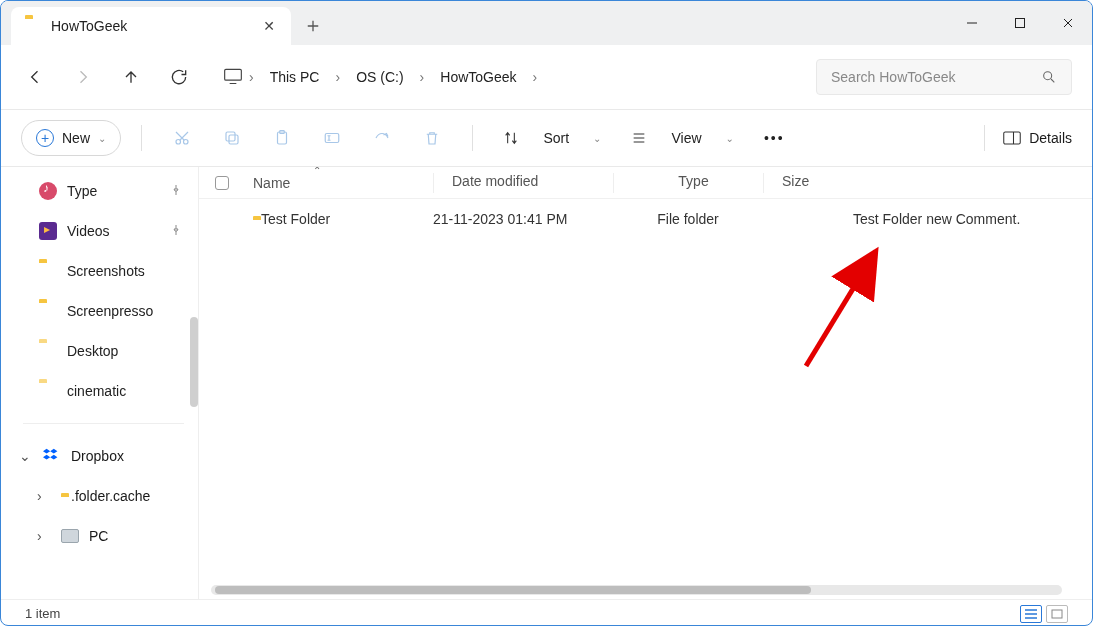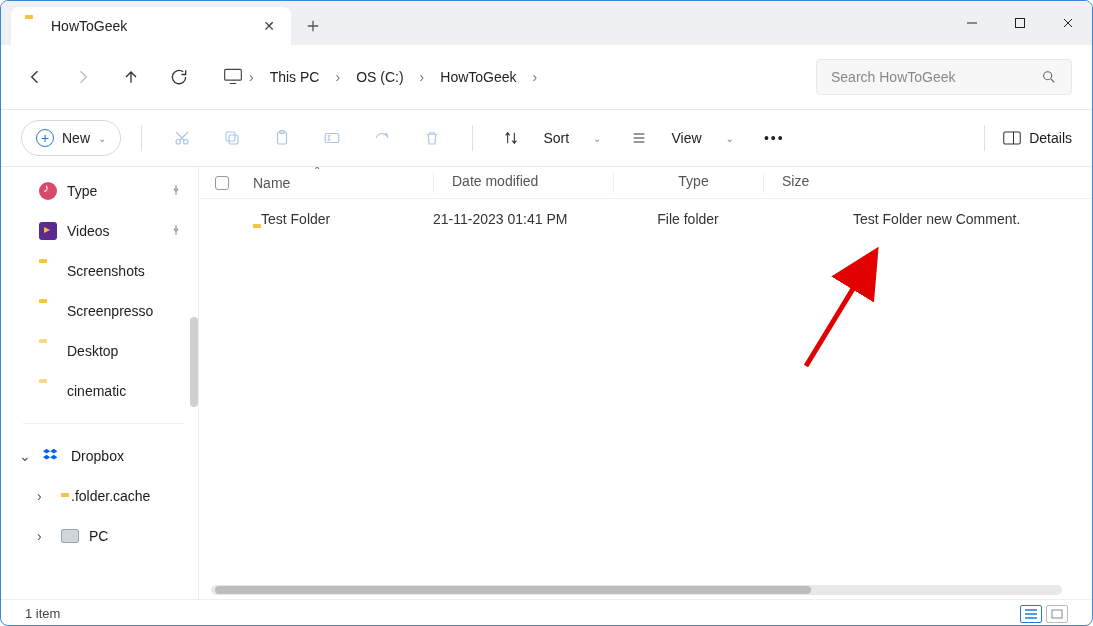--- a/index.html
+++ b/index.html
@@ -211,21 +211,21 @@
   .cols > div { padding-right: 8px; }
   .cols .hdiv { border-left:1px solid #eee; height:20px; padding-left:18px;}
 
   .row {
     display: flex;
     height: 40px;
     align-items: center;
     color: #333;
   }
   .row .col-check{ width:54px;}
-  .row .col-name { width:180px; display:flex; align-items:flex-end; gap:8px;}
+  .row .col-name { width:180px; display:flex; align-items:center; gap:8px;}
   .row .col-date { width:180px; }
   .row .col-type { width:150px; }
   .row .col-size { width: 90px; }
   .row .col-comm { flex:1; }
   .hscroll {
     position:absolute; left:12px; right:30px; bottom:4px; height:10px;
     background:#e8e8e8; border-radius:5px;
   }
   .hscroll .thumb{position:absolute; left:4px; top:1px; height:8px; width:70%; background:#bdbdbd; border-radius:4px;}
 

